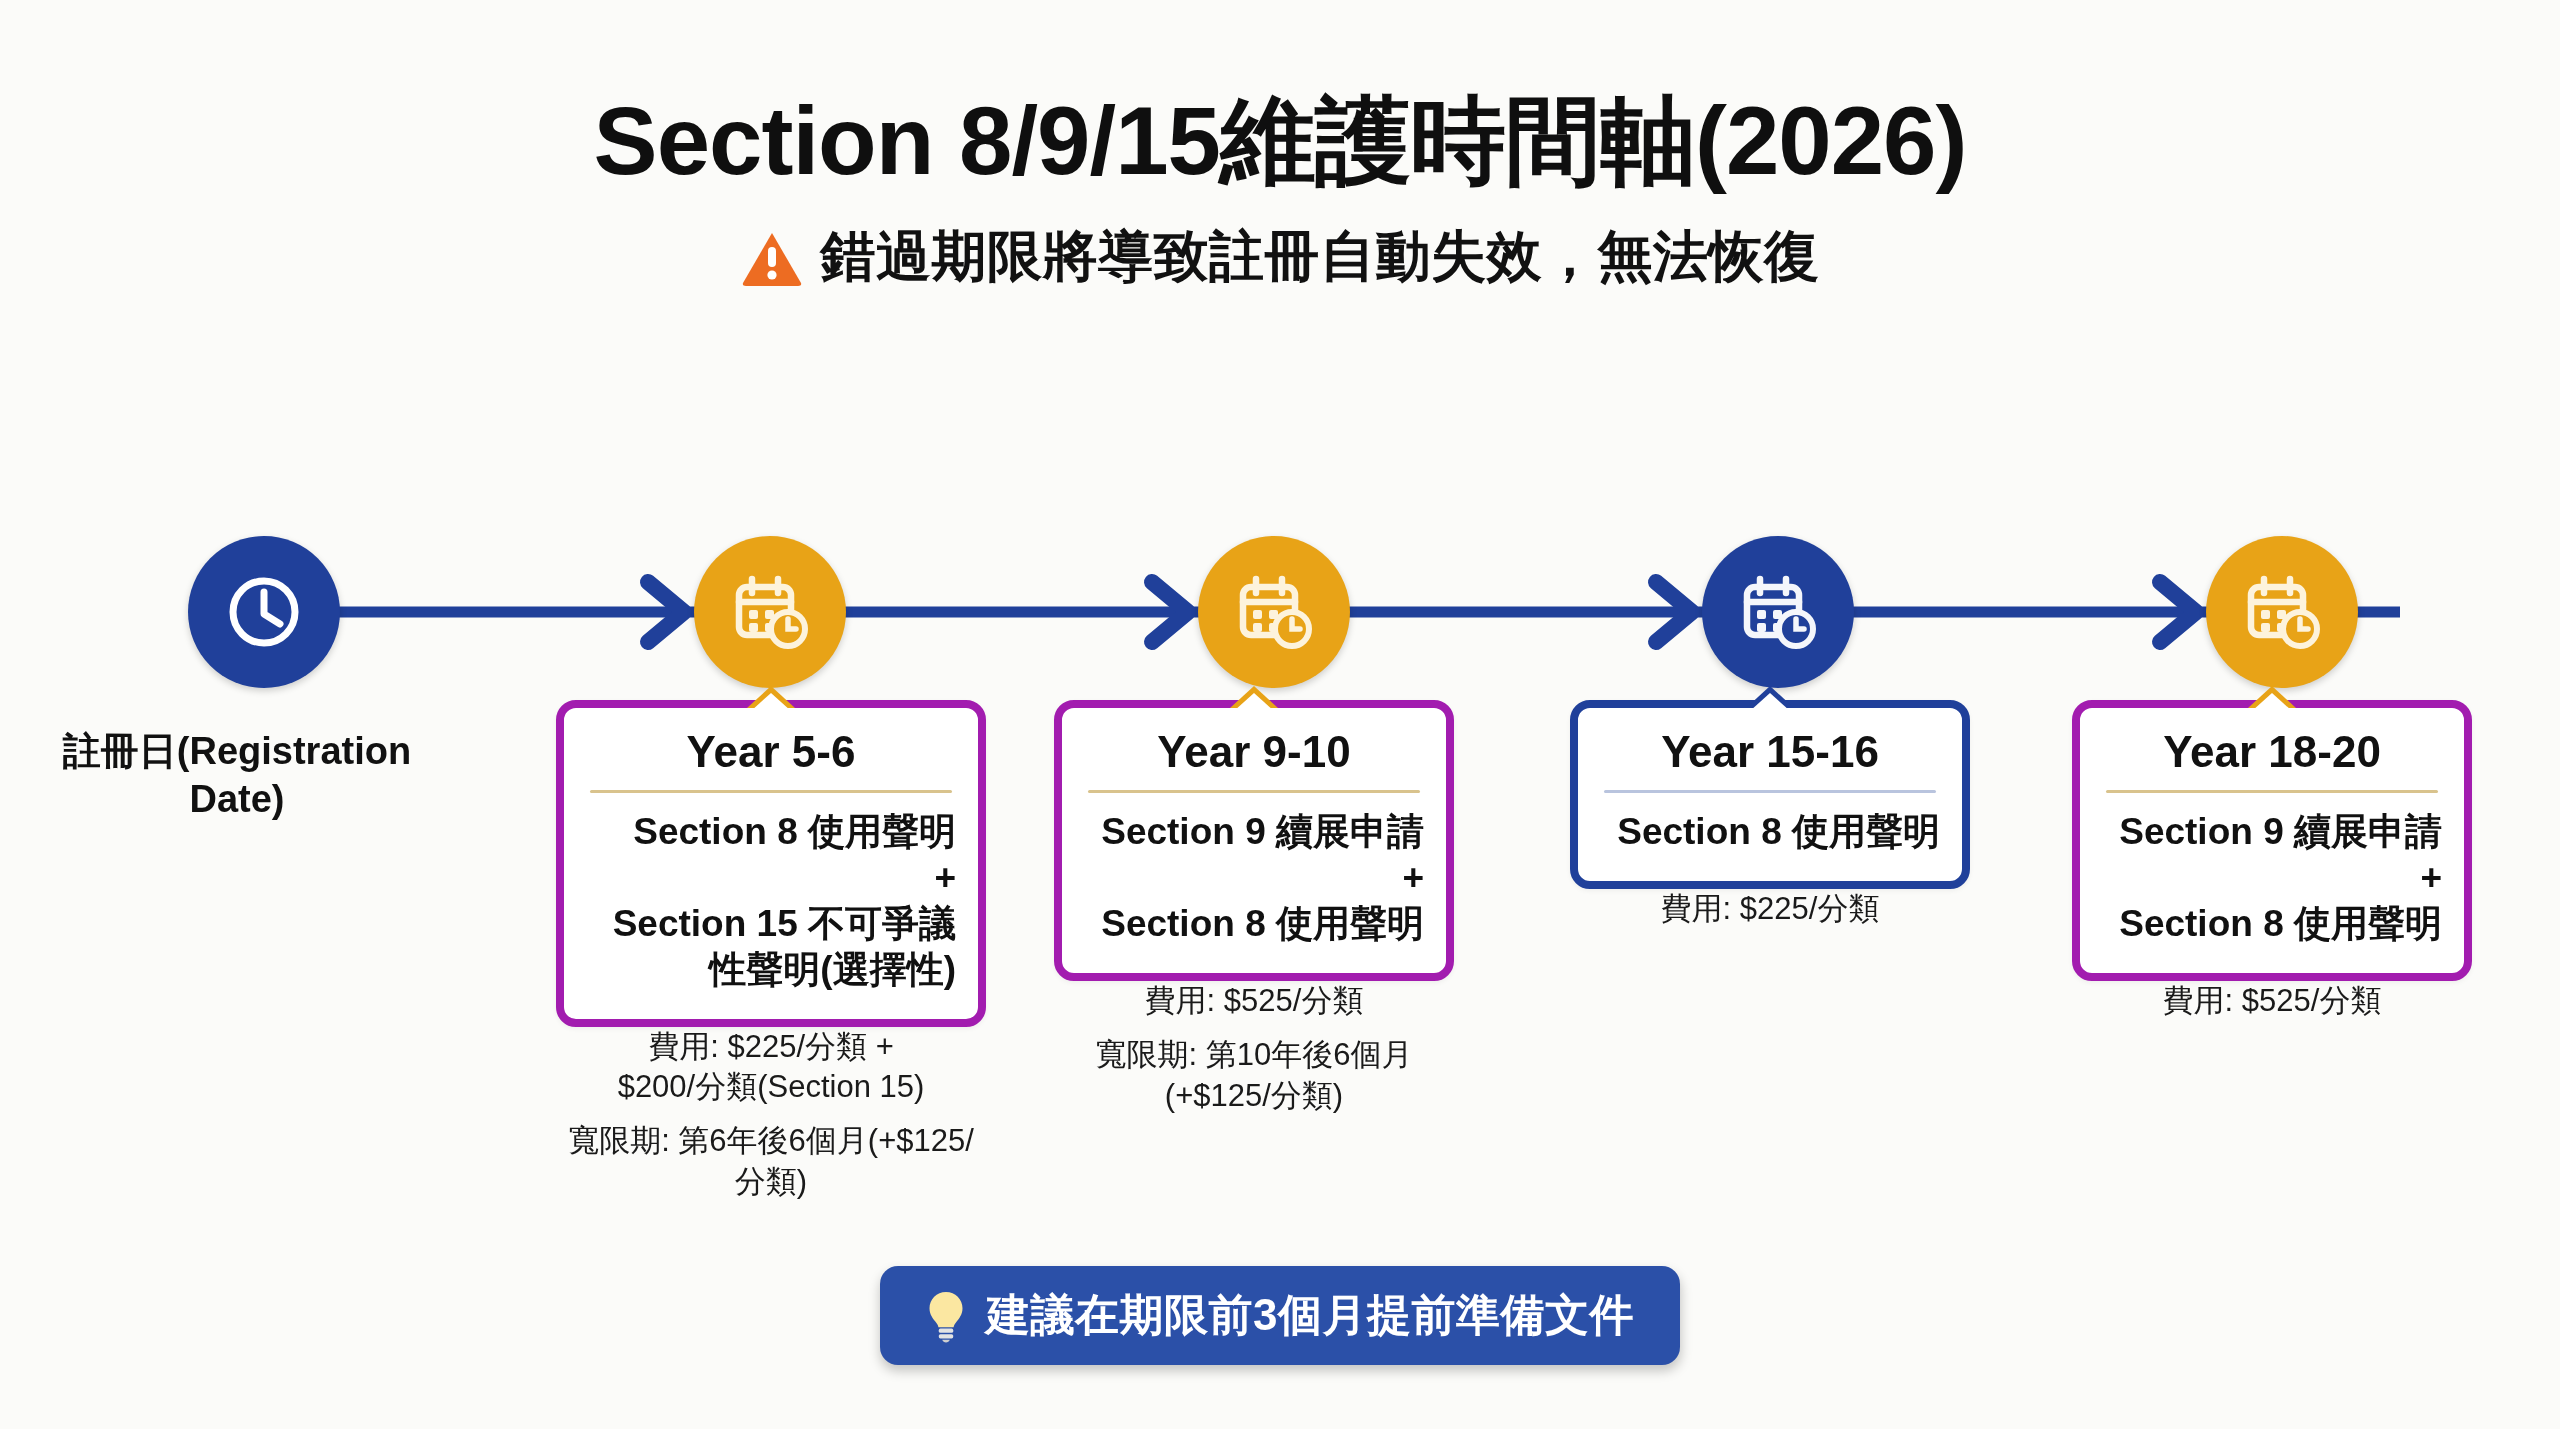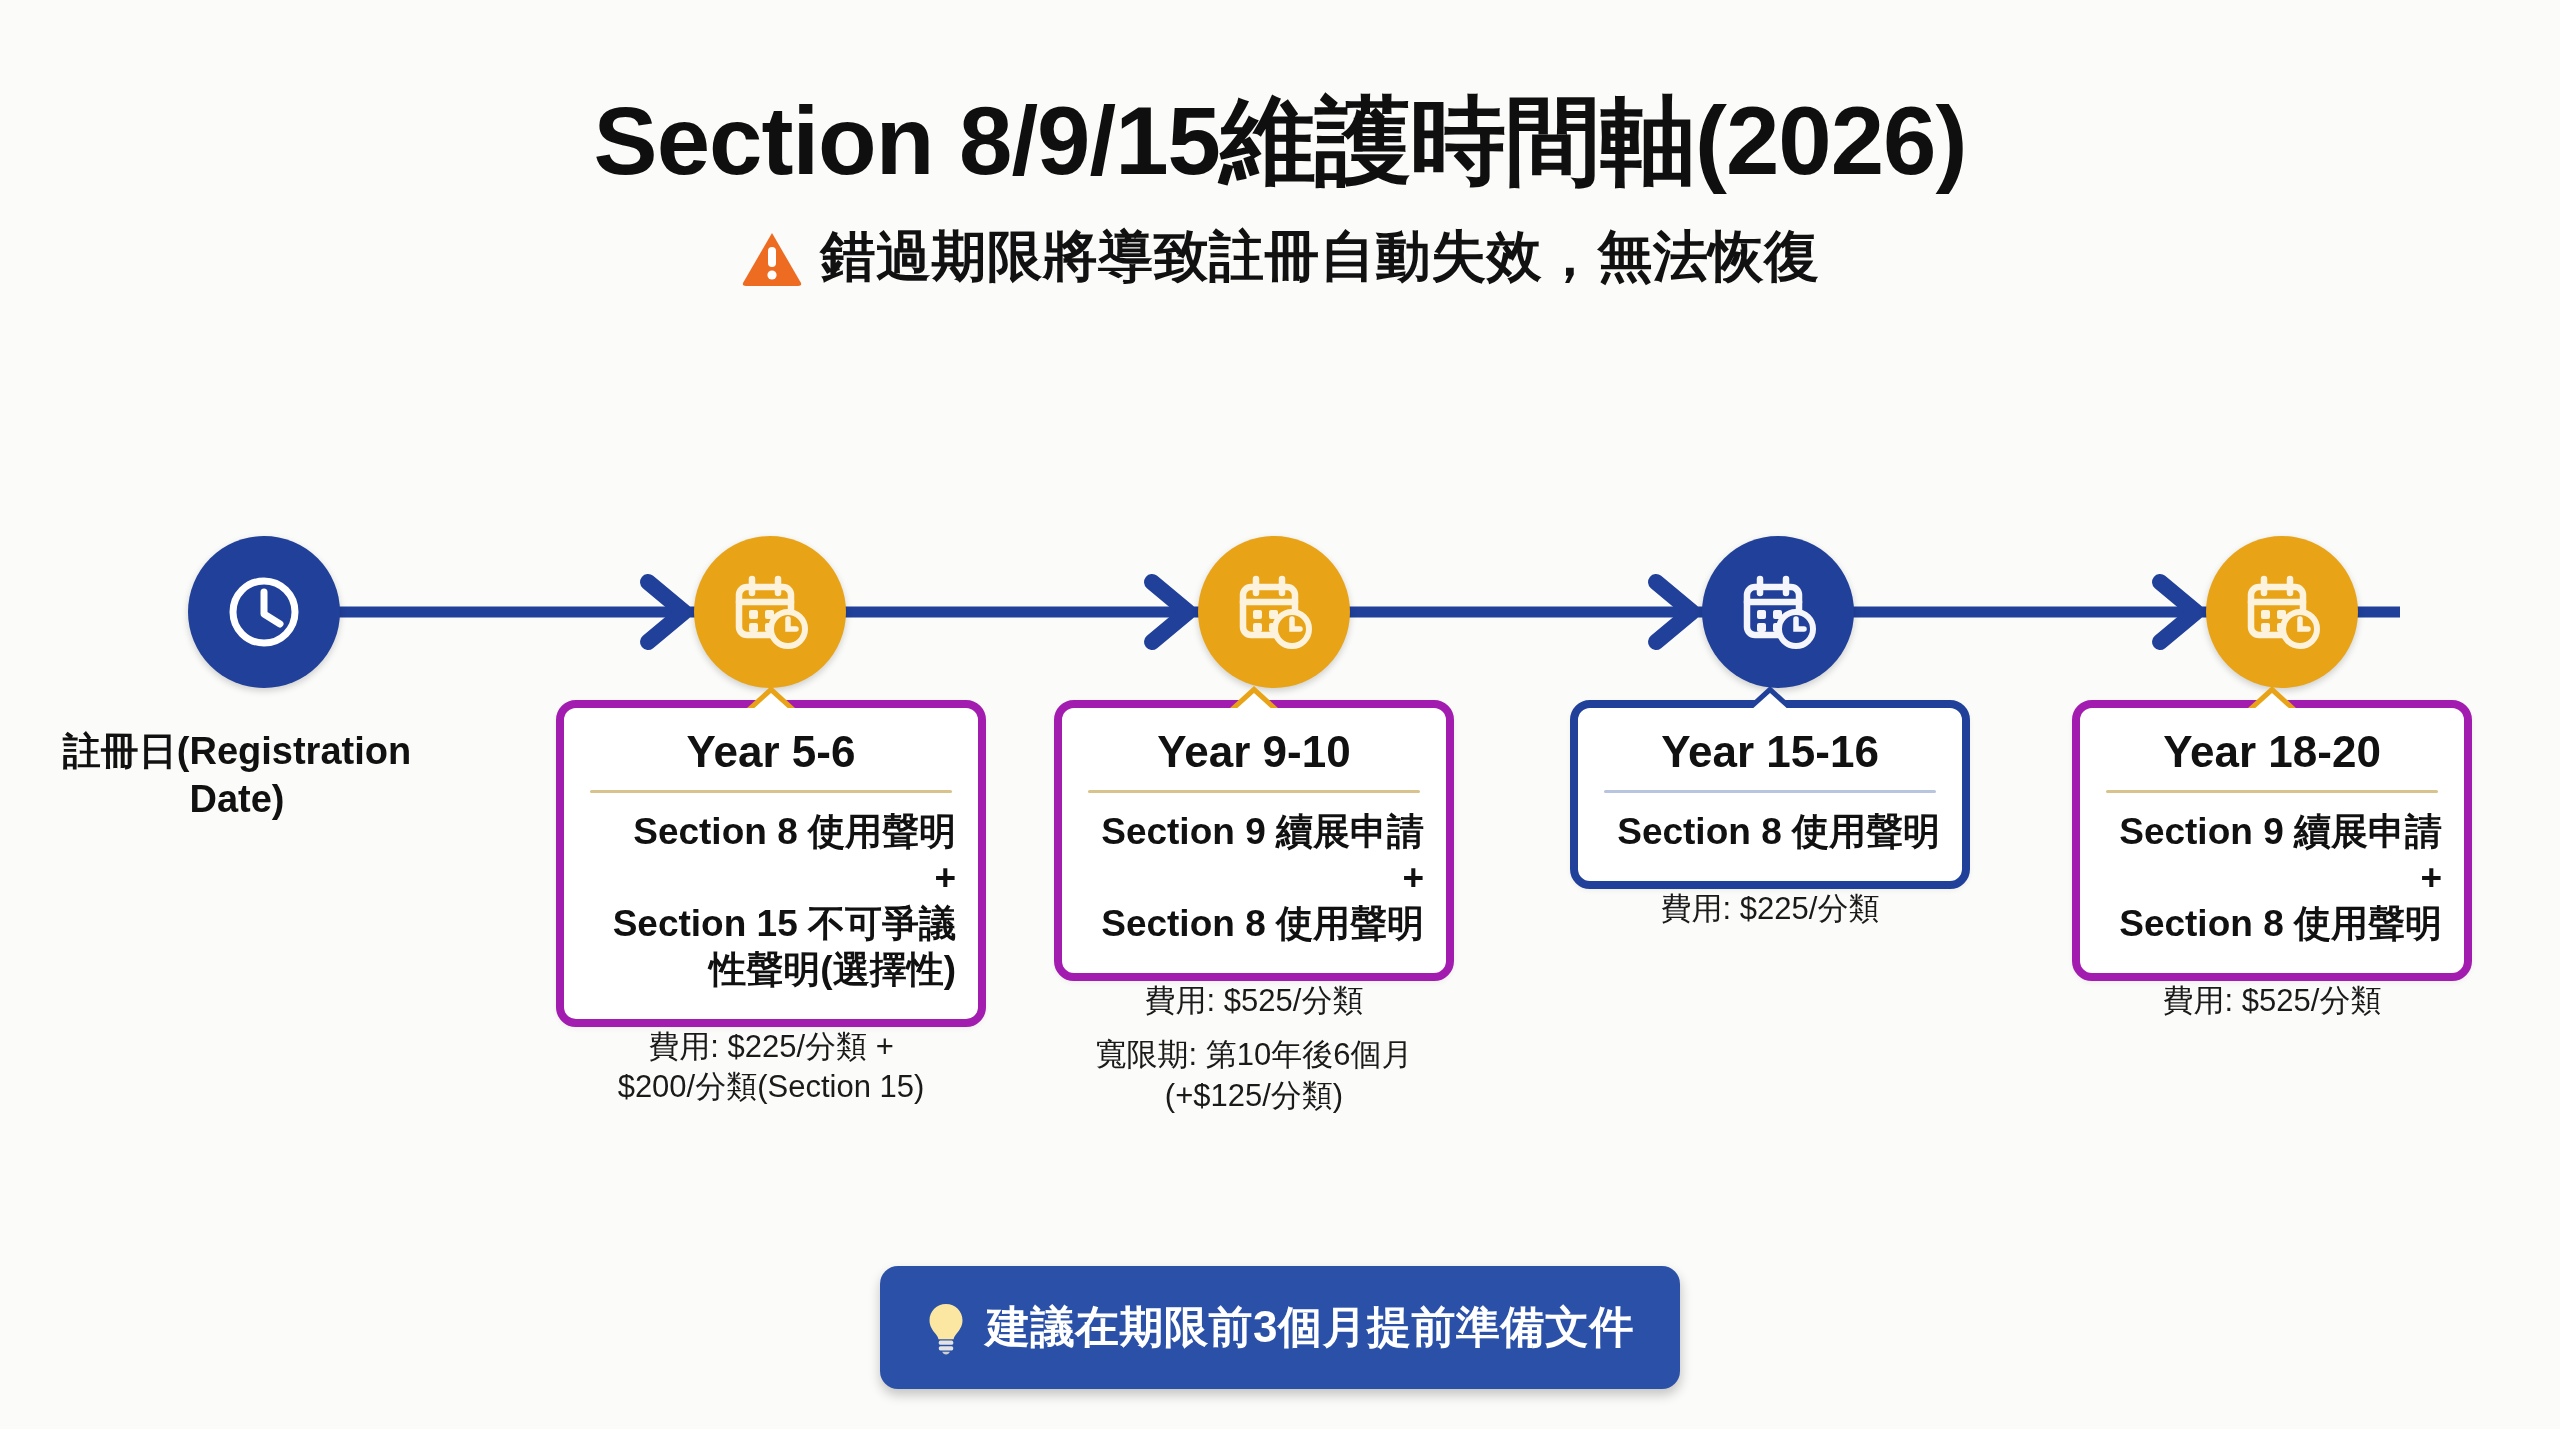--- a/index.html
+++ b/index.html
@@ -171,21 +171,21 @@
   .meta.grace { margin-top: 14px; }
 
   
   .footer-banner {
     position: absolute;
     left: 50%;
     transform: translateX(-50%);
     top: 1266px;
     background: #2B50A8;
     border-radius: 18px;
-    padding: 32px 46px;
+    padding: 20px 46px;
     display: flex;
     align-items: center;
     gap: 20px;
     box-shadow: 0 6px 12px rgba(0,0,0,0.22);
     white-space: nowrap;
   }
   .bulb-icon {
     width: 40px;
     height: 54px;
     flex: 0 0 auto;
@@ -328,20 +328,21 @@
   <div class="card">
     <div class="card-year">Year 5-6</div>
     <div class="card-divider"></div>
     <div class="card-body">Section 8 使用聲明
 +
 Section 15 不可爭議
 性聲明(選擇性)</div>
   </div>
   <div class="meta">費用: $225/分類 +
 $200/分類(Section 15)</div>
+  <div class="meta grace">寬限期: 第6年後6個月(+$125/分類)</div>
 </div>
 
 <div class="col" style="left:1054px; width:400px;">
   <div class="card">
     <div class="card-year">Year 9-10</div>
     <div class="card-divider"></div>
     <div class="card-body">Section 9 續展申請
 +
 Section 8 使用聲明</div>
   </div>

